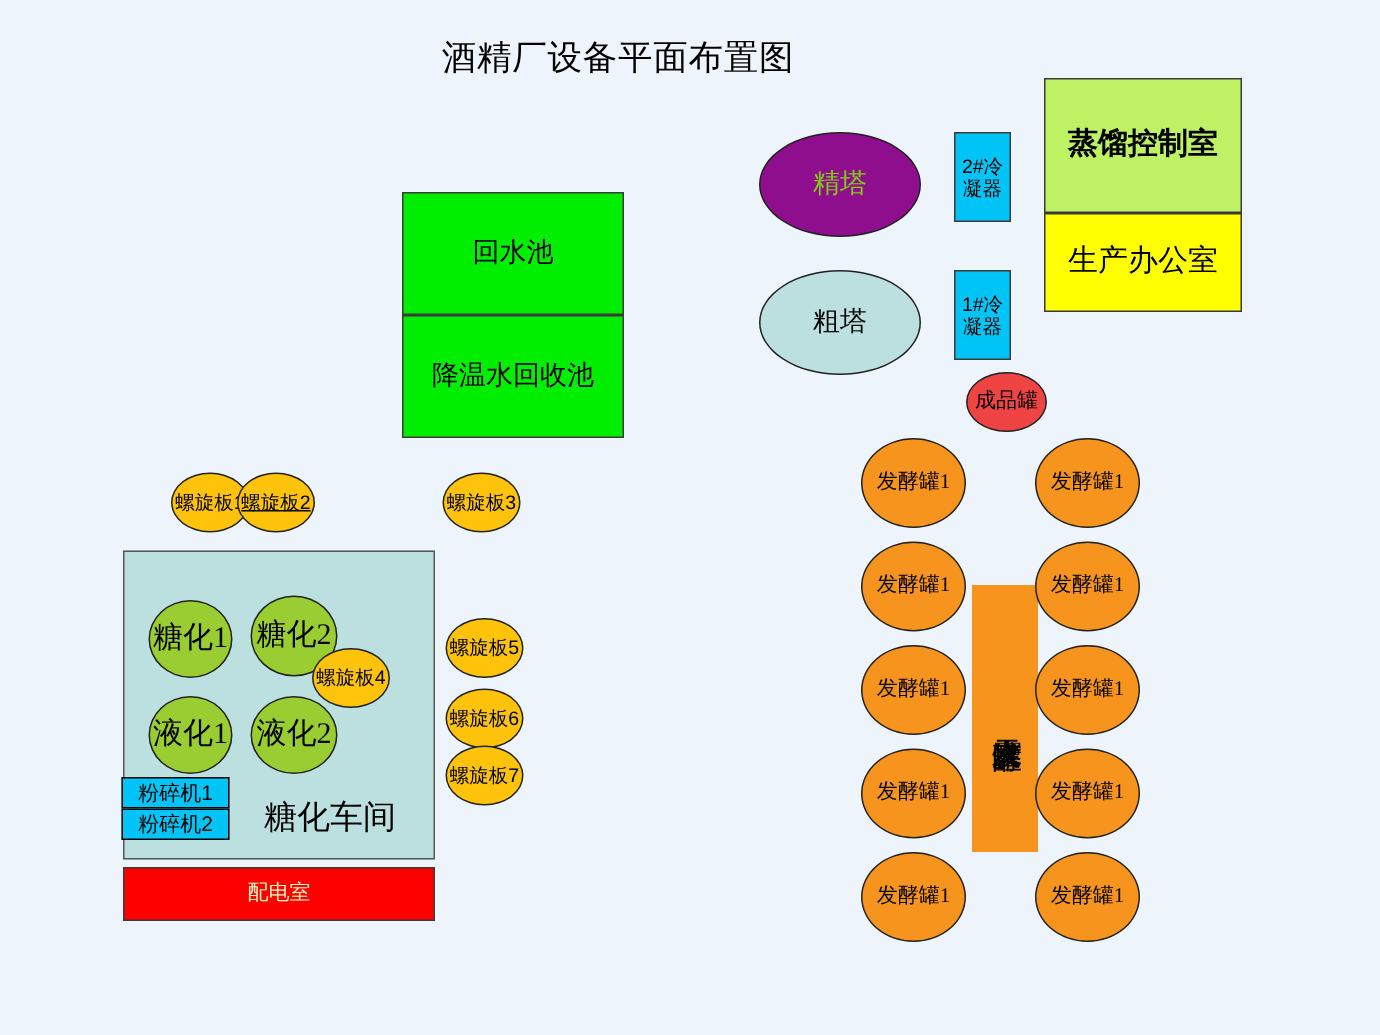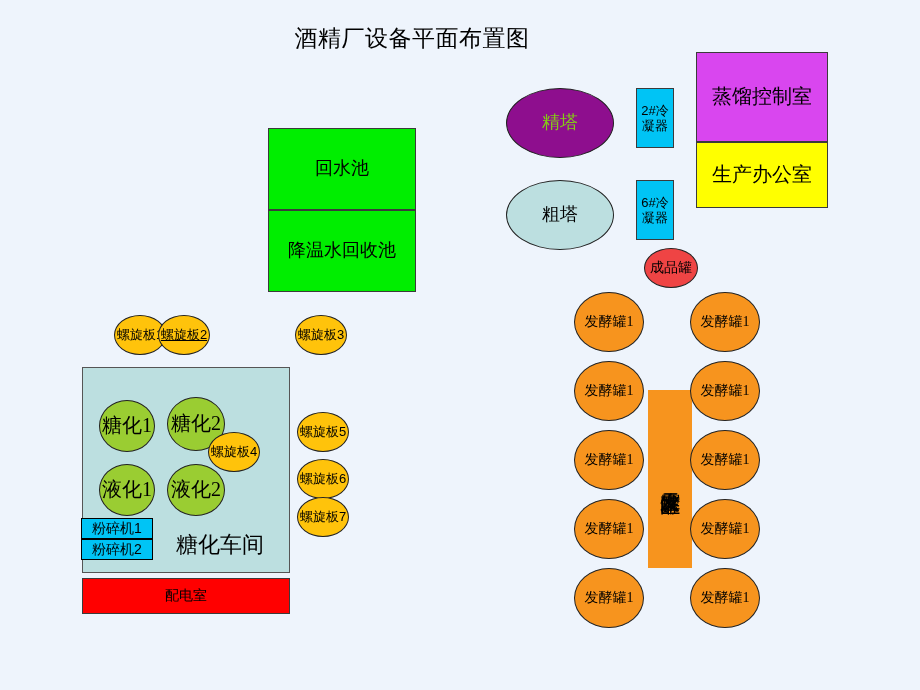--- a/index.html
+++ b/index.html
@@ -47,23 +47,23 @@
 
   
   .ellipse {
     border-radius: 50%;
     border: 1px solid #222;
   }
 
   
   .fill-green   { background: #00ee00; }
   .fill-palecyan{ background: #bcdfe0; }
-  .fill-red     { background: #ff0000; color: #000000; }
+  .fill-red     { background: #ff0000; color: #fef9c3; }
   .fill-cyan    { background: #00c4f5; }
-  .fill-yellowL { background: #d946ef; }
+  .fill-yellowL { background: #bef264; font-weight: bold; }
   .fill-yellowB { background: #ffff00; }
   .fill-gold    { background: #ffc30b; }
   .fill-orange  { background: #f7941e; }
   .fill-orange2 { background: #f7941e; }
   .fill-purple  { background: #8e0e8e; }
   .fill-palegrn { background: #9acd32; }
   .fill-blue    { background: #ef4444; }
   .t12 { font-size: 13px; }
   .t13 { font-size: 14px; }
   .t15 { font-size: 20px; }
@@ -99,21 +99,21 @@
   <div class="node rect fill-green t17 serif" style="left:268px; top:128px; width:148px; height:82px;">回水池</div>
   <div class="node rect fill-green t17 serif" style="left:268px; top:210px; width:148px; height:82px;">降温水回收池</div>
 
   <div class="node ellipse fill-purple t17 serif" style="left:506px; top:88px; width:108px; height:70px; color:#84cc16;">精塔</div>
   <div class="node ellipse fill-palecyan t17 serif" style="left:506px; top:180px; width:108px; height:70px;">粗塔</div>
 
   <div class="node rect fill-cyan sans" style="left:636px; top:88px; width:38px; height:60px; padding:1px;">
     <span class="t12 wrapcond">2#冷凝器</span>
   </div>
   <div class="node rect fill-cyan sans" style="left:636px; top:180px; width:38px; height:60px; padding:1px;">
-    <span class="t12 wrapcond">6#冷凝器</span>
+    <span class="t12 wrapcond">1#冷凝器</span>
   </div>
 
   <div class="node rect fill-yellowL t19 serif" style="left:696px; top:52px; width:132px; height:90px;">蒸馏控制室</div>
   <div class="node rect fill-yellowB t19 serif" style="left:696px; top:142px; width:132px; height:66px;">生产办公室</div>
 
   <div class="node ellipse fill-blue t13 serif" style="left:644px; top:248px; width:54px; height:40px;">成品罐</div>
 
   <div class="node ellipse fill-gold t12 sans nowrapo" style="left:114px; top:315px; width:52px; height:40px;">螺旋板1</div>
   <div class="node ellipse fill-gold t12 sans nowrapo" style="left:158px; top:315px; width:52px; height:40px;text-decoration:underline;">螺旋板2</div>
   <div class="node ellipse fill-gold t12 sans nowrapo" style="left:295px; top:315px; width:52px; height:40px;">螺旋板3</div>

